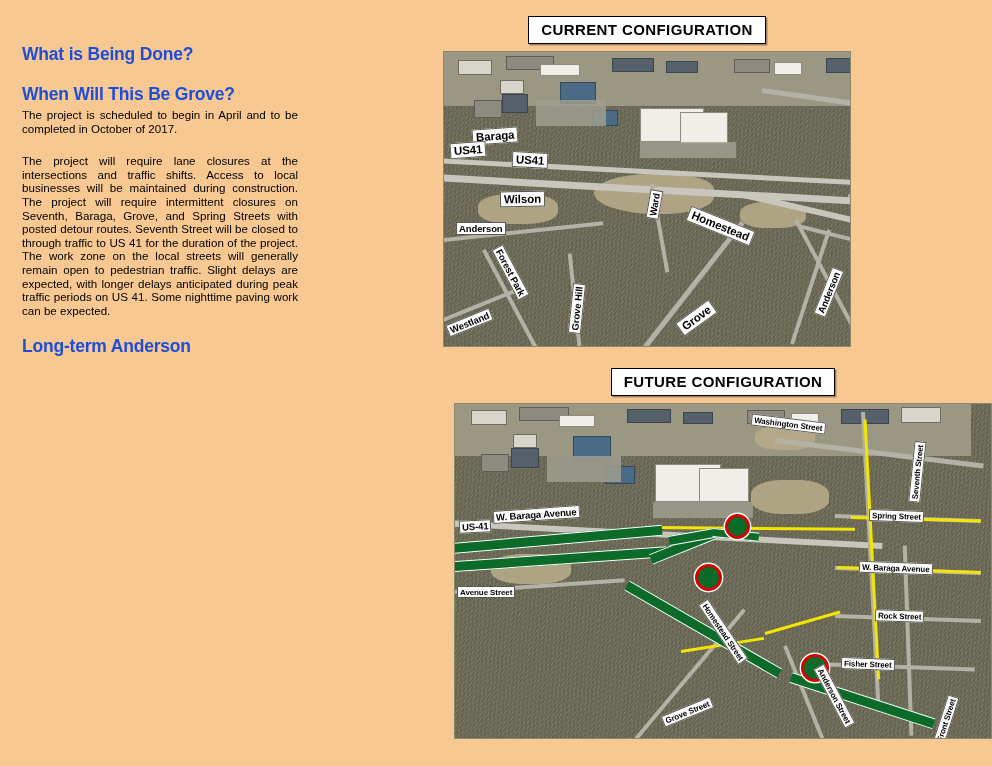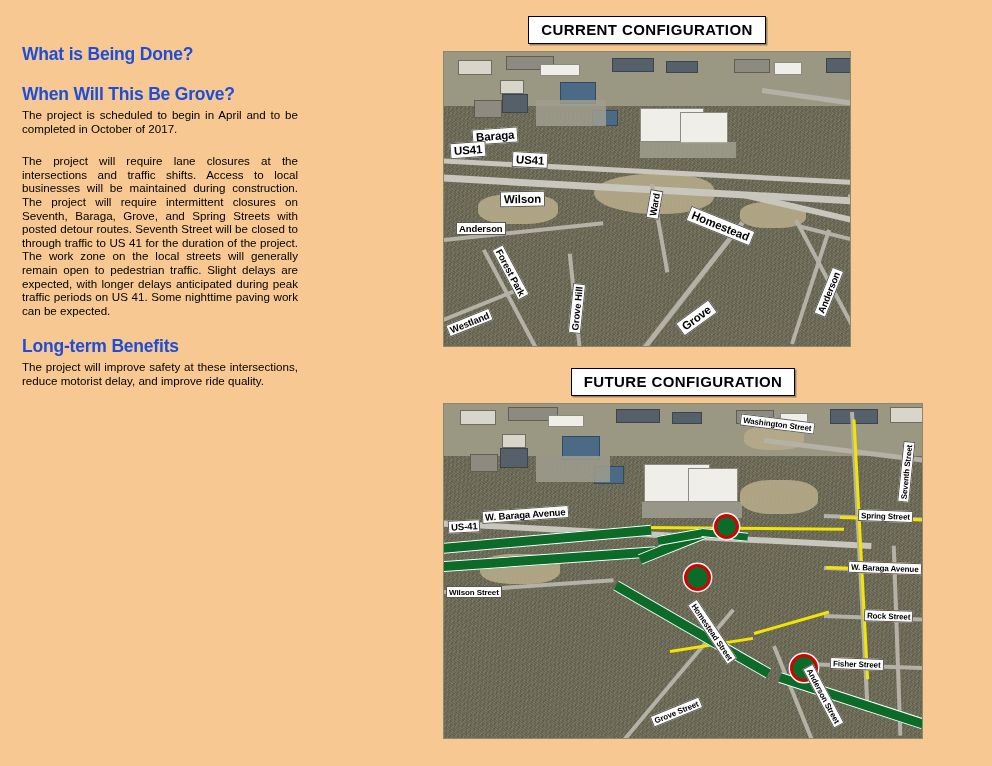--- a/index.html
+++ b/index.html
@@ -163,22 +163,21 @@
   <div class="section">
     <h2 class="section-heading">When Will This Be Grove?</h2>
     <p class="section-body">The project is scheduled to begin in April and to be completed in October of 2017.</p>
   </div>
 
   <div class="section">
     <p class="section-body">The project will require lane closures at the intersections and traffic shifts. Access to local businesses will be maintained during construction. The project will require intermittent closures on Seventh, Baraga, Grove, and Spring Streets with posted detour routes. Seventh Street will be closed to through traffic to US 41 for the duration of the project. The work zone on the local streets will generally remain open to pedestrian traffic. Slight delays are expected, with longer delays anticipated during peak traffic periods on US 41. Some nighttime paving work can be expected.</p>
   </div>
 
   <div class="section">
-    <h2 class="section-heading">Long-term Benefits</h2>
-    <p class="section-body">The project will improve safety at these intersections, reduce motorist delay, and improve ride quality.</p>
+    <h2 class="section-heading">Long-term Anderson</h2>
   </div>
 
 </div>
 
 <div class="map-block" style="left:443px; top:16px; width:408px;">
 
   <div class="map-label-wrap">
     <span class="map-label">CURRENT CONFIGURATION</span>
   </div>
 
@@ -243,21 +242,21 @@
     <span class="st big" style="left:242px;top:166px; transform:rotate(22deg);">Homestead</span>
     <span class="st big" style="left:232px;top:258px; transform:rotate(-36deg);">Grove</span>
     <span class="st med" style="left:360px;top:234px; transform:rotate(-68deg);">Anderson</span>
     <span class="st big" style="left:452px;top:18px;  transform:rotate(8deg);">Washington</span>
     <span class="st med" style="left:448px;top:112px; transform:rotate(-84deg);">Seventh</span>
     <span class="st med" style="left:500px;top:98px;  transform:rotate(4deg);">Spring</span>
     <span class="st med" style="left:498px;top:208px;">Fisher</span>
   </div>
 </div>
 
-<div class="map-block" style="left:443px; top:368px; width:480px;">
+<div class="map-block" style="left:454px; top:368px; width:538px;">
 
   <div class="map-label-wrap">
     <span class="map-label">FUTURE CONFIGURATION</span>
   </div>
 
   <div class="map-frame" style="height:334px; margin-top:7px;">
     <div class="aerial"></div>
     <div class="noise"></div>
 
     <div class="band" style="left:0; top:0; width:516px; height:52px; background:#9a9782;"></div>
@@ -313,21 +312,21 @@
     <div class="green-corr" style="left:336px; top:268px; width:150px; height:9px; transform:rotate(18deg);"></div>
     <div class="green-corr" style="left:258px; top:124px; width:46px; height:7px; transform:rotate(6deg);"></div>
 
     <div class="roundabout" style="left:270px; top:110px; width:19px; height:19px;"></div>
     <div class="roundabout" style="left:240px; top:160px; width:21px; height:21px;"></div>
     <div class="roundabout" style="left:346px; top:250px; width:22px; height:22px;"></div>
 
     <span class="st med" style="left:38px;  top:104px; transform:rotate(-4deg);">W. Baraga Avenue</span>
     <span class="st med" style="left:4px;   top:116px; transform:rotate(-3deg);">US-41</span>
     <span class="st" style="left:296px; top:14px;  transform:rotate(7deg);">Washington Street</span>
-    <span class="st" style="left:2px;   top:182px;">Wilson Street</span>
+    <span class="st" style="left:2px;   top:182px;">Avenue Street</span>
     <span class="st" style="left:414px; top:106px; transform:rotate(2deg);">Spring Street</span>
     <span class="st" style="left:404px; top:158px; transform:rotate(2deg);">W. Baraga Avenue</span>
     <span class="st" style="left:420px; top:206px; transform:rotate(2deg);">Rock Street</span>
     <span class="st" style="left:386px; top:254px; transform:rotate(2deg);">Fisher Street</span>
     <span class="st" style="left:432px; top:62px;  transform:rotate(-84deg);">Seventh Street</span>
     <span class="st" style="left:232px; top:222px; transform:rotate(56deg);">Homestead Street</span>
     <span class="st" style="left:346px; top:286px; transform:rotate(62deg);">Anderson Street</span>
     <span class="st" style="left:206px; top:302px; transform:rotate(-22deg);">Grove Street</span>
     <span class="st" style="left:466px; top:310px; transform:rotate(-72deg);">Front Street</span>
   </div>

